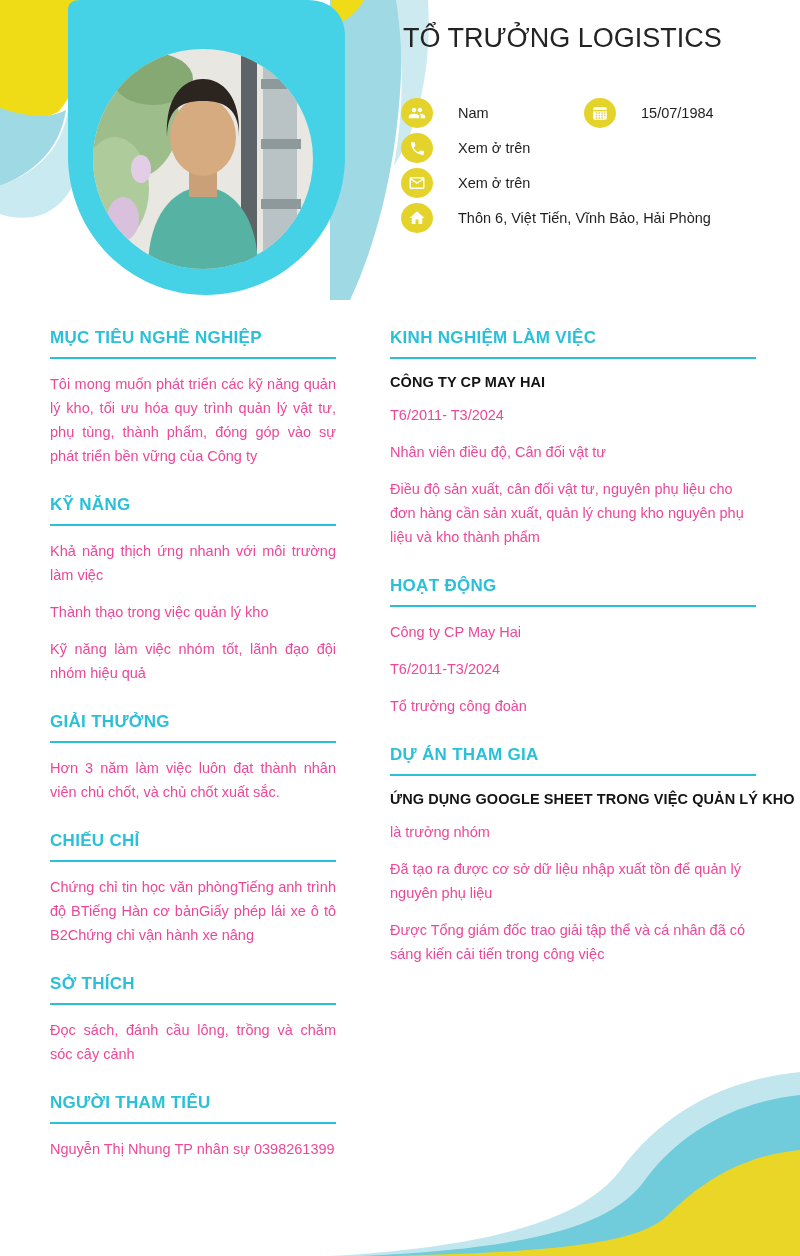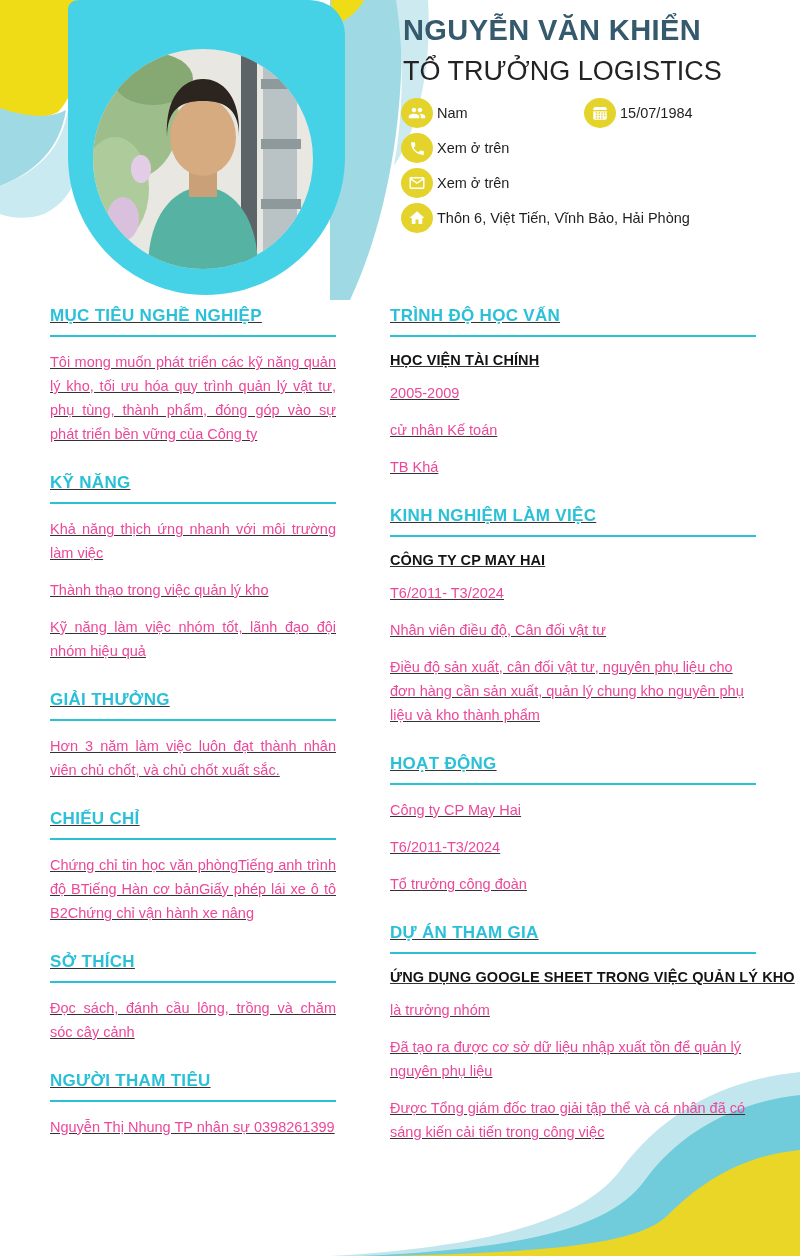--- a/index.html
+++ b/index.html
@@ -12,29 +12,29 @@
 
   .photo{
     position:absolute;left:93px;top:49px;width:220px;height:220px;
     border-radius:50%;overflow:hidden;
   }
 
   .header{position:absolute;left:403px;top:14px;width:392px;}
   .name{margin:0;font-size:29px;font-weight:700;color:#35596d;letter-spacing:.4px;}
   .jobtitle{margin:9px 0 0;font-size:27px;font-weight:500;color:#232323;}
 
-  .contact-item{position:absolute;display:flex;align-items:center;gap:4px;}
+  .contact-item{position:absolute;display:flex;align-items:center;gap:25px;}
   .cicon{
     width:32px;height:30px;border-radius:50%;background:#e4d32b;flex:none;
     display:flex;align-items:center;justify-content:center;
   }
   .cicon svg{display:block;}
   .ctext{font-size:14.5px;color:#1f1f1f;white-space:nowrap;}
 
-  .col{position:absolute;top:306px;text-decoration:underline;}
+  .col{position:absolute;top:328px;}
   .col-left{left:50px;width:286px;}
   .col-right{left:390px;width:366px;}
 
   .section{margin-bottom:27px;}
   .sec-title{margin:0;font-size:17px;font-weight:700;color:#2ac0d8;letter-spacing:.3px;white-space:nowrap;}
   .rule{height:2px;background:#2ac0d8;margin:9px 0 0;}
   .section p{margin:13px 0 0;font-size:14.5px;line-height:24px;color:#ec4899;}
   .col-left .section p{text-align:justify;}
   .subhead{margin:15px 0 0;font-size:14.5px;font-weight:700;color:#141414;letter-spacing:.1px;white-space:nowrap;}
 </style>
@@ -73,21 +73,20 @@
       <ellipse cx="30" cy="170" rx="16" ry="22" fill="#d9c0dc"></ellipse>
       <ellipse cx="48" cy="120" rx="10" ry="14" fill="#e3cde6"></ellipse>
       <path d="M55,220 C55,165 82,138 110,138 C138,138 165,165 165,220 Z" fill="#56b3a4"></path>
       <path d="M96,120 h28 v28 h-28 z" fill="#c9a078"></path>
       <ellipse cx="110" cy="88" rx="33" ry="39" fill="#d6ab80"></ellipse>
       <path d="M74,88 C72,48 90,30 110,30 C130,30 148,48 146,88 C146,62 134,52 110,52 C86,52 74,62 74,88 Z" fill="#2c241e"></path>
     </svg>
   </div>
 
   <div class="header">
-    <h1 class="name">NGUYỄN VĂN KHIỂN</h1>
     <div class="jobtitle">TỔ TRƯỞNG LOGISTICS</div>
   </div>
 
   <div class="contact-item" style="left:401px;top:98px">
     <span class="cicon">
       <svg width="18" height="18" viewBox="0 0 24 24" fill="#ffffff">
           <path d="M16 11c1.66 0 2.99-1.34 2.99-3S17.66 5 16 5s-3 1.34-3 3 1.34 3 3 3zm-8 0c1.66 0 2.99-1.34 2.99-3S9.66 5 8 5 5 6.34 5 8s1.34 3 3 3zm0 2c-2.33 0-7 1.17-7 3.5V19h14v-2.5c0-2.33-4.67-3.5-7-3.5zm8 0c-.29 0-.62.02-.97.05 1.16.84 1.97 1.97 1.97 3.45V19h6v-2.5c0-2.33-4.67-3.5-7-3.5z"></path>
         </svg>
     </span>
     <span class="ctext">Nam</span>
@@ -180,28 +179,20 @@
     <div class="section">
       <h2 class="sec-title">NGƯỜI THAM TIÊU</h2>
       <div class="rule"></div>
       <p>Nguyễn Thị Nhung TP nhân sự 0398261399</p>
     </div>
 
   </div>
 
   <div class="col col-right">
 
-    <div class="section">
-      <h2 class="sec-title">TRÌNH ĐỘ HỌC VẤN</h2>
-      <div class="rule"></div>
-      <div class="subhead">HỌC VIỆN TÀI CHÍNH</div>
-      <p>2005-2009</p>
-      <p>cử nhân Kế toán</p>
-      <p>TB Khá</p>
-    </div>
 
     <div class="section">
       <h2 class="sec-title">KINH NGHIỆM LÀM VIỆC</h2>
       <div class="rule"></div>
       <div class="subhead">CÔNG TY CP MAY HAI</div>
       <p>T6/2011- T3/2024</p>
       <p>Nhân viên điều độ, Cân đối vật tư</p>
       <p>Điều độ sản xuất, cân đối vật tư, nguyên phụ liệu cho đơn hàng cần sản xuất, quản lý chung kho nguyên phụ liệu và kho thành phẩm</p>
     </div>
 

